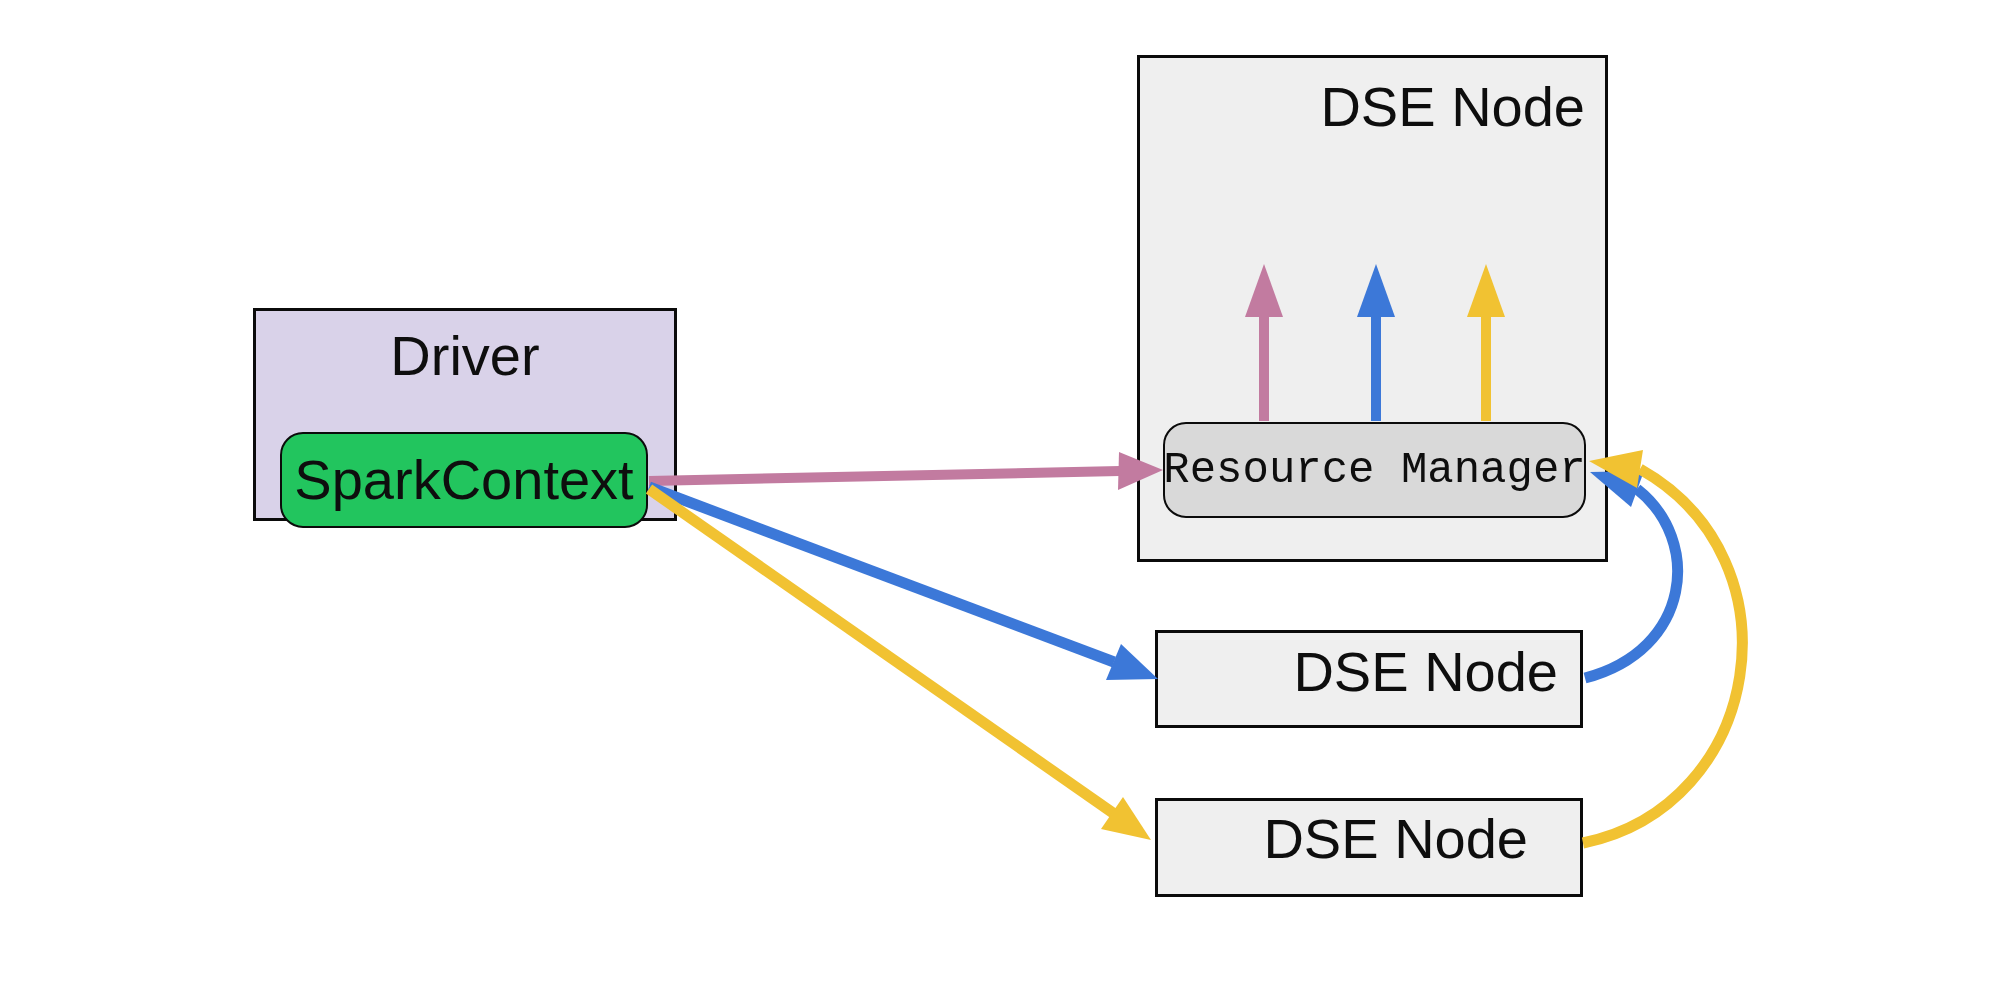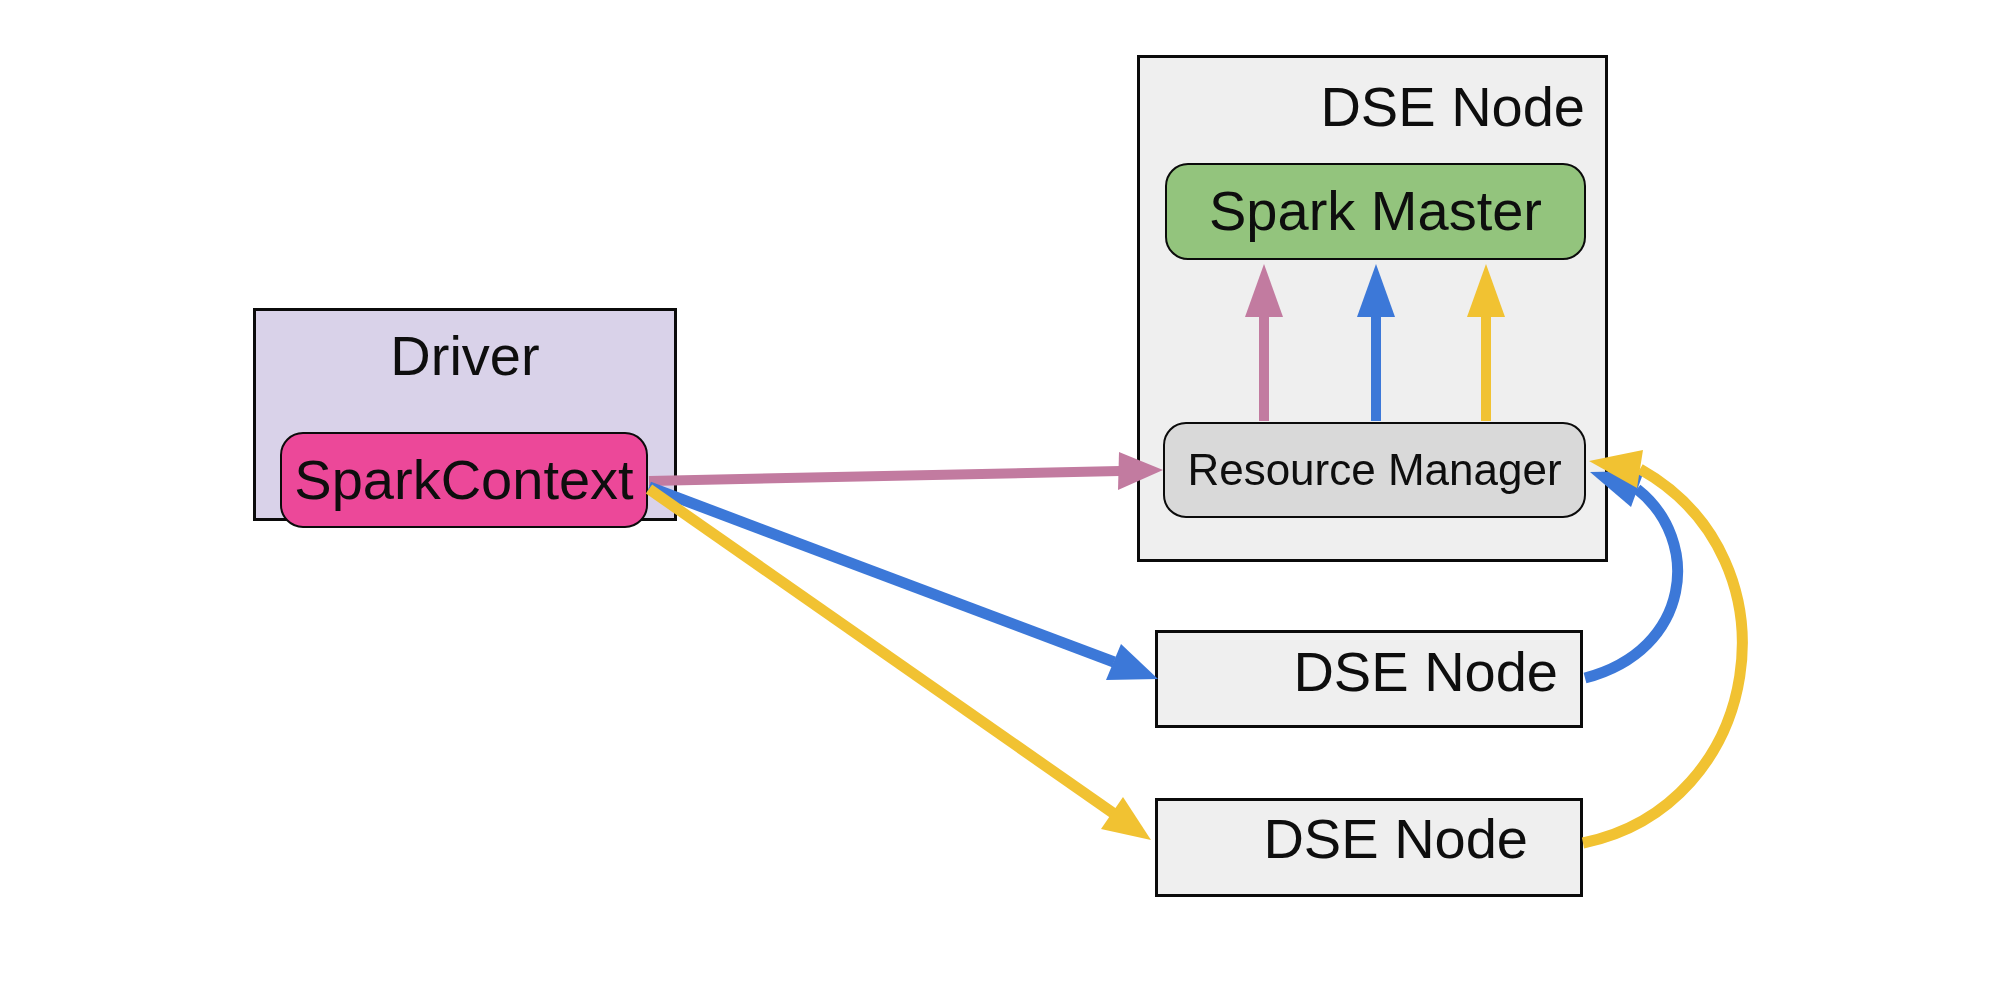--- a/index.html
+++ b/index.html
@@ -30,21 +30,21 @@
   .driver-box { left: 253px; top: 308px; width: 424px; height: 213px; }
   .driver-title { text-align: center; padding-top: 14px; }
   .spark-context { left: 24px; top: 121px; width: 368px; height: 96px; }
 
   
   .main-node-box { left: 1137px; top: 55px; width: 471px; height: 507px; }
   .main-node-title { text-align: right; padding: 18px 20px 0 0; }
   .spark-master { left: 25px; top: 105px; width: 421px; height: 97px; }
   .resource-manager {
     left: 23px; top: 364px; width: 423px; height: 96px;
-    flex-direction: column; line-height: 48px;
+    flex-direction: column; line-height: 48px; font-family: Liberation Mono, monospace;
   }
   .rm-line { font-size: 44px; line-height: 48px; white-space: nowrap; }
 
   
   .worker-box {
     display: flex; align-items: center; justify-content: flex-end;
   }
   .worker-1 { left: 1155px; top: 630px; width: 428px; height: 98px;
               padding: 0 22px 14px 0; }
   .worker-2 { left: 1155px; top: 798px; width: 428px; height: 99px;
@@ -57,30 +57,27 @@
     pointer-events: none;
   }
 </style>
 </head>
 <body>
 
 <div class="canvas">
 
   <div class="box driver-box" style="background: rgb(217, 210, 233);">
     <div class="lbl driver-title">Driver</div>
-    <div class="box rounded spark-context" style="background: #ec4899; align-items: center;">
+    <div class="box rounded spark-context" style="background: #22c55e; align-items: center;">
       <span class="lbl">SparkContext</span>
     </div>
   </div>
 
   <div class="box main-node-box" style="background: rgb(239, 239, 239);">
     <div class="lbl main-node-title">DSE Node</div>
-    <div class="box rounded spark-master" style="background: rgb(147, 196, 125);">
-      <span class="lbl">Spark Master</span>
-    </div>
     <div class="box rounded resource-manager" style="background: rgb(217, 217, 217);">
       <span class="rm-line">Resource Manager</span>
     </div>
   </div>
 
   <div class="box worker-box worker-1" style="background: rgb(239, 239, 239);">
     <span class="lbl">DSE Node</span>
   </div>
   <div class="box worker-box worker-2" style="background: rgb(239, 239, 239);">
     <span class="lbl">DSE Node</span>

